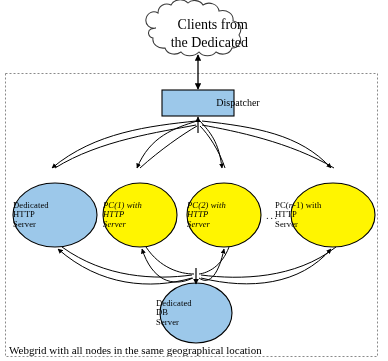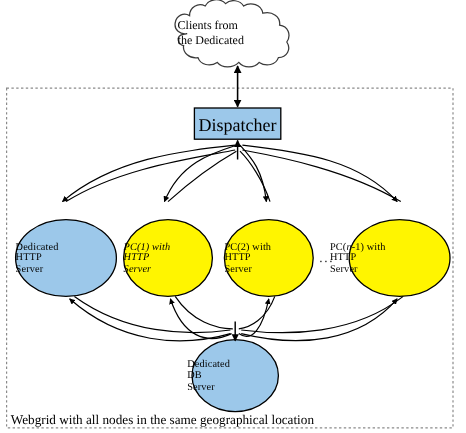--- a/index.html
+++ b/index.html
@@ -34,30 +34,31 @@
     color: #000;
     pointer-events: none;
     letter-spacing: 0.1px;
   }
   .node-label .l1, .node-label .l2, .node-label .l3 {
     display: block;
     white-space: nowrap;
   }
   .cloud-label {
     position: absolute;
-    text-align: left;
-    font-size: 10px;
+    text-align: right;
+    font-size: 14px;
     line-height: 1.25;
     color: #000;
   }
   .dispatcher-label {
     position: absolute;
     text-align: center;
-    font-size: 15px;
+    font-size: 10px;
     color: #000;
+    margin-left: 40px;
   }
   .ellipsis-label {
     position: absolute;
     font-size: 11px;
     letter-spacing: 1.4px;
     color: #2b2b2b;
   }
   .caption {
     position: absolute;
     font-size: 11px;
@@ -150,21 +151,21 @@
     <span class="l2">HTTP</span>
     <span class="l3">Server</span>
   </div>
 
   <div class="node-label" style="left:103px; top:201px; width:74px;font-style:italic;">
     <span class="l1">PC(1) with</span>
     <span class="l2">HTTP</span>
     <span class="l3">Server</span>
   </div>
 
-  <div class="node-label" style="left:187px; top:201px; width:92px;">
+  <div class="node-label" style="left:187px; top:201px; width:92px;font-style:italic;">
     <span class="l1">PC(2) with</span>
     <span class="l2">HTTP</span>
     <span class="l3">Server</span>
   </div>
 
   <div class="ellipsis-label" style="left:266px; top:209px;">...</div>
 
   <div class="node-label" style="left:275px; top:201px; width:84px;">
     <span class="l1"><span>PC(</span><span class="ital">n</span><span>-1) with</span></span>
     <span class="l2">HTTP</span>

